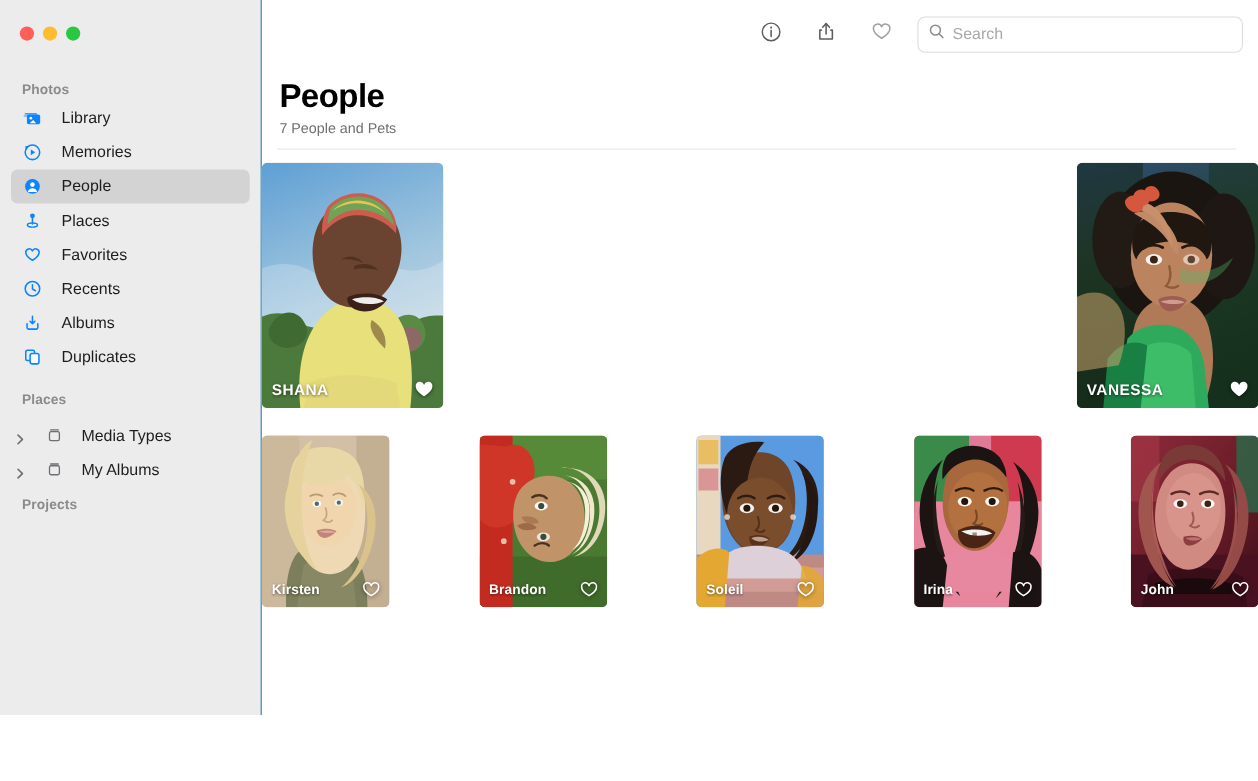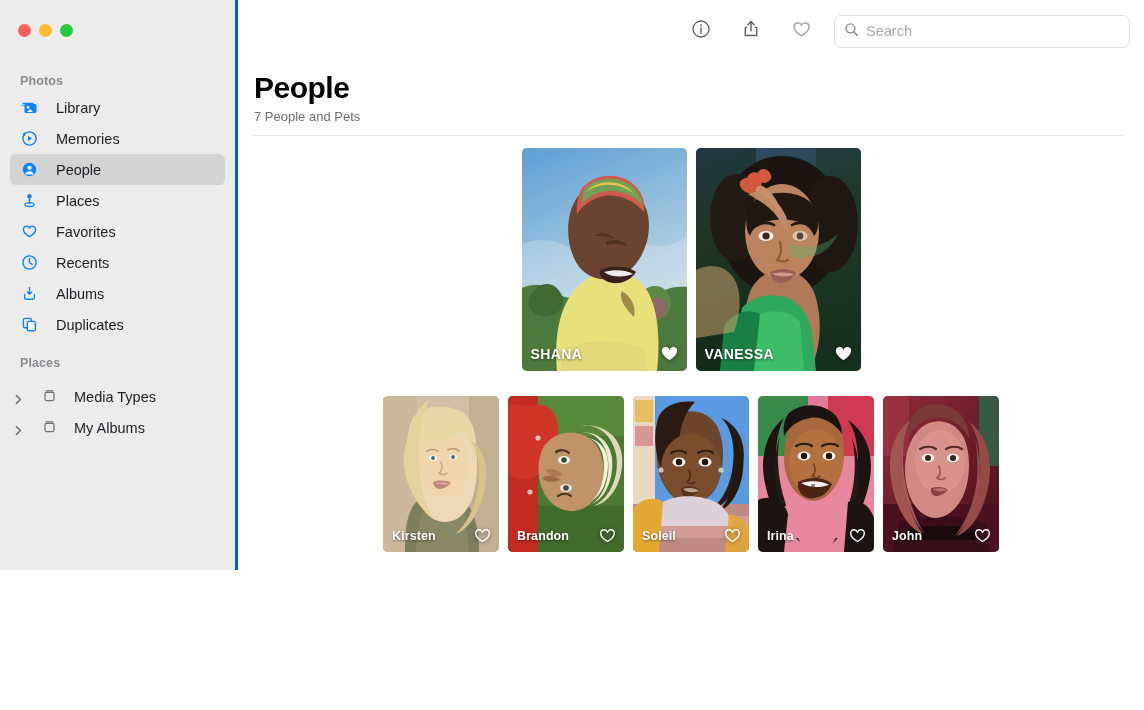--- a/index.html
+++ b/index.html
@@ -7,23 +7,23 @@
     width:1144px; height:710px;
     font-family:"Liberation Sans", sans-serif;
     background:#ffffff;
     overflow:hidden;
     -webkit-font-smoothing:antialiased;
   }
   .window { position:relative; width:1144px; height:710px; display:flex; background:#fff; }
 
   
   .sidebar {
-    width:238px; height:570px; flex:0 0 238px;
+    width:238px; height:650px; flex:0 0 238px;
     background:#ececec;
-    border-right:3px solid #0369a1;
+    border-right:1px solid #0369a1;
     position:relative;
     padding-top:0;
   }
   .traffic { position:absolute; top:24px; left:18px; display:flex; gap:8px; }
   .light { width:13px; height:13px; border-radius:50%; }
   .light.red { background:#ff5f57; }
   .light.yellow { background:#febc2e; }
   .light.green { background:#28c840; }
 
   .section-header {
@@ -68,21 +68,21 @@
   }
   .search-input::placeholder { color:#a8a8a8; }
 
   .page-head { padding:8px 0 0 16px; }
   .page-title { font-size:30px; font-weight:bold; color:#000; letter-spacing:-0.5px; line-height:36px; }
   .page-sub { font-size:13px; color:#6e6e73; margin-top:3px; }
   .divider { height:1px; background:#e6e6e6; margin:11px 20px 0 14px; }
 
   
   .rows { padding-top:12px; }
-  .row { display:flex; justify-content:center; gap:9px; }
+  .row { display:flex; justify-content:space-between; gap:2px; }
   .row2 { margin-top:25px;border-radius:17px; }
 
   .card {
     position:relative; overflow:hidden;
     border-radius:5px; flex:0 0 auto;
     background:#cfcfcf;
   }
   .row1 .card { width:165px; height:223px; }
   .row2 .card { width:116px; height:156px; }
 
@@ -226,20 +226,21 @@
               <rect x="4" y="5.4" width="9" height="8.2" rx="1.5" fill="none" stroke="#6e6e73" stroke-width="1.2"></rect>
               <path d="M5 3.8h7" stroke="#6e6e73" stroke-width="1.2" stroke-linecap="round"></path>
             </svg>
           </span>
         <span>My Albums</span>
       </div>
     </div>
 
     <div class="sb-gap"></div>
 
+    <div class="section-header">Projects</div>
   </div>
 
   <div class="main">
 
     <div class="toolbar">
       <div class="tb-btn">
         <span><svg width="20" height="20" viewBox="0 0 20 20">
               <circle cx="10" cy="10" r="8" fill="none" stroke="#5c5c60" stroke-width="1.3"></circle>
               <circle cx="10" cy="6.1" r="0.95" fill="#5c5c60"></circle>
               <path d="M10 8.8v5.4" stroke="#5c5c60" stroke-width="1.4" stroke-linecap="round"></path>

